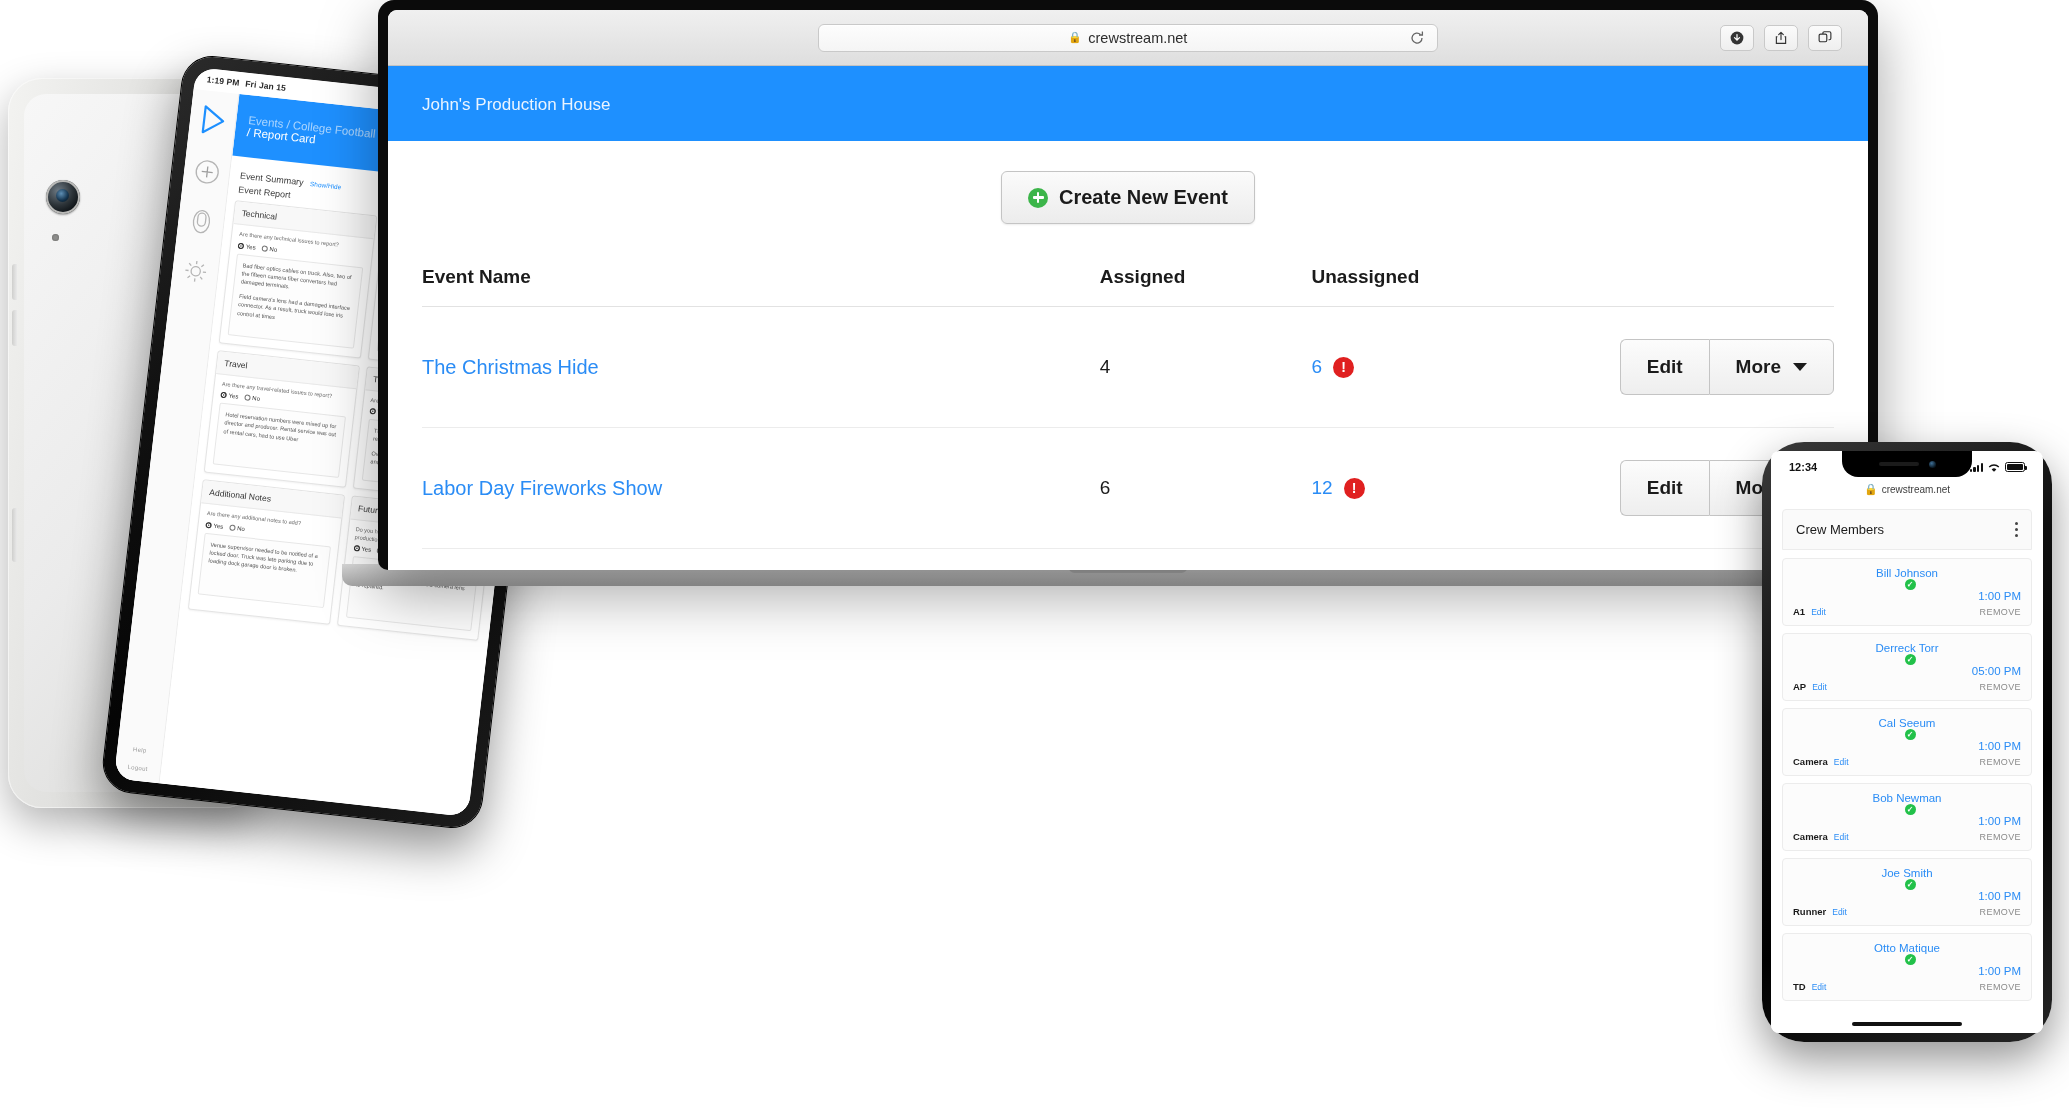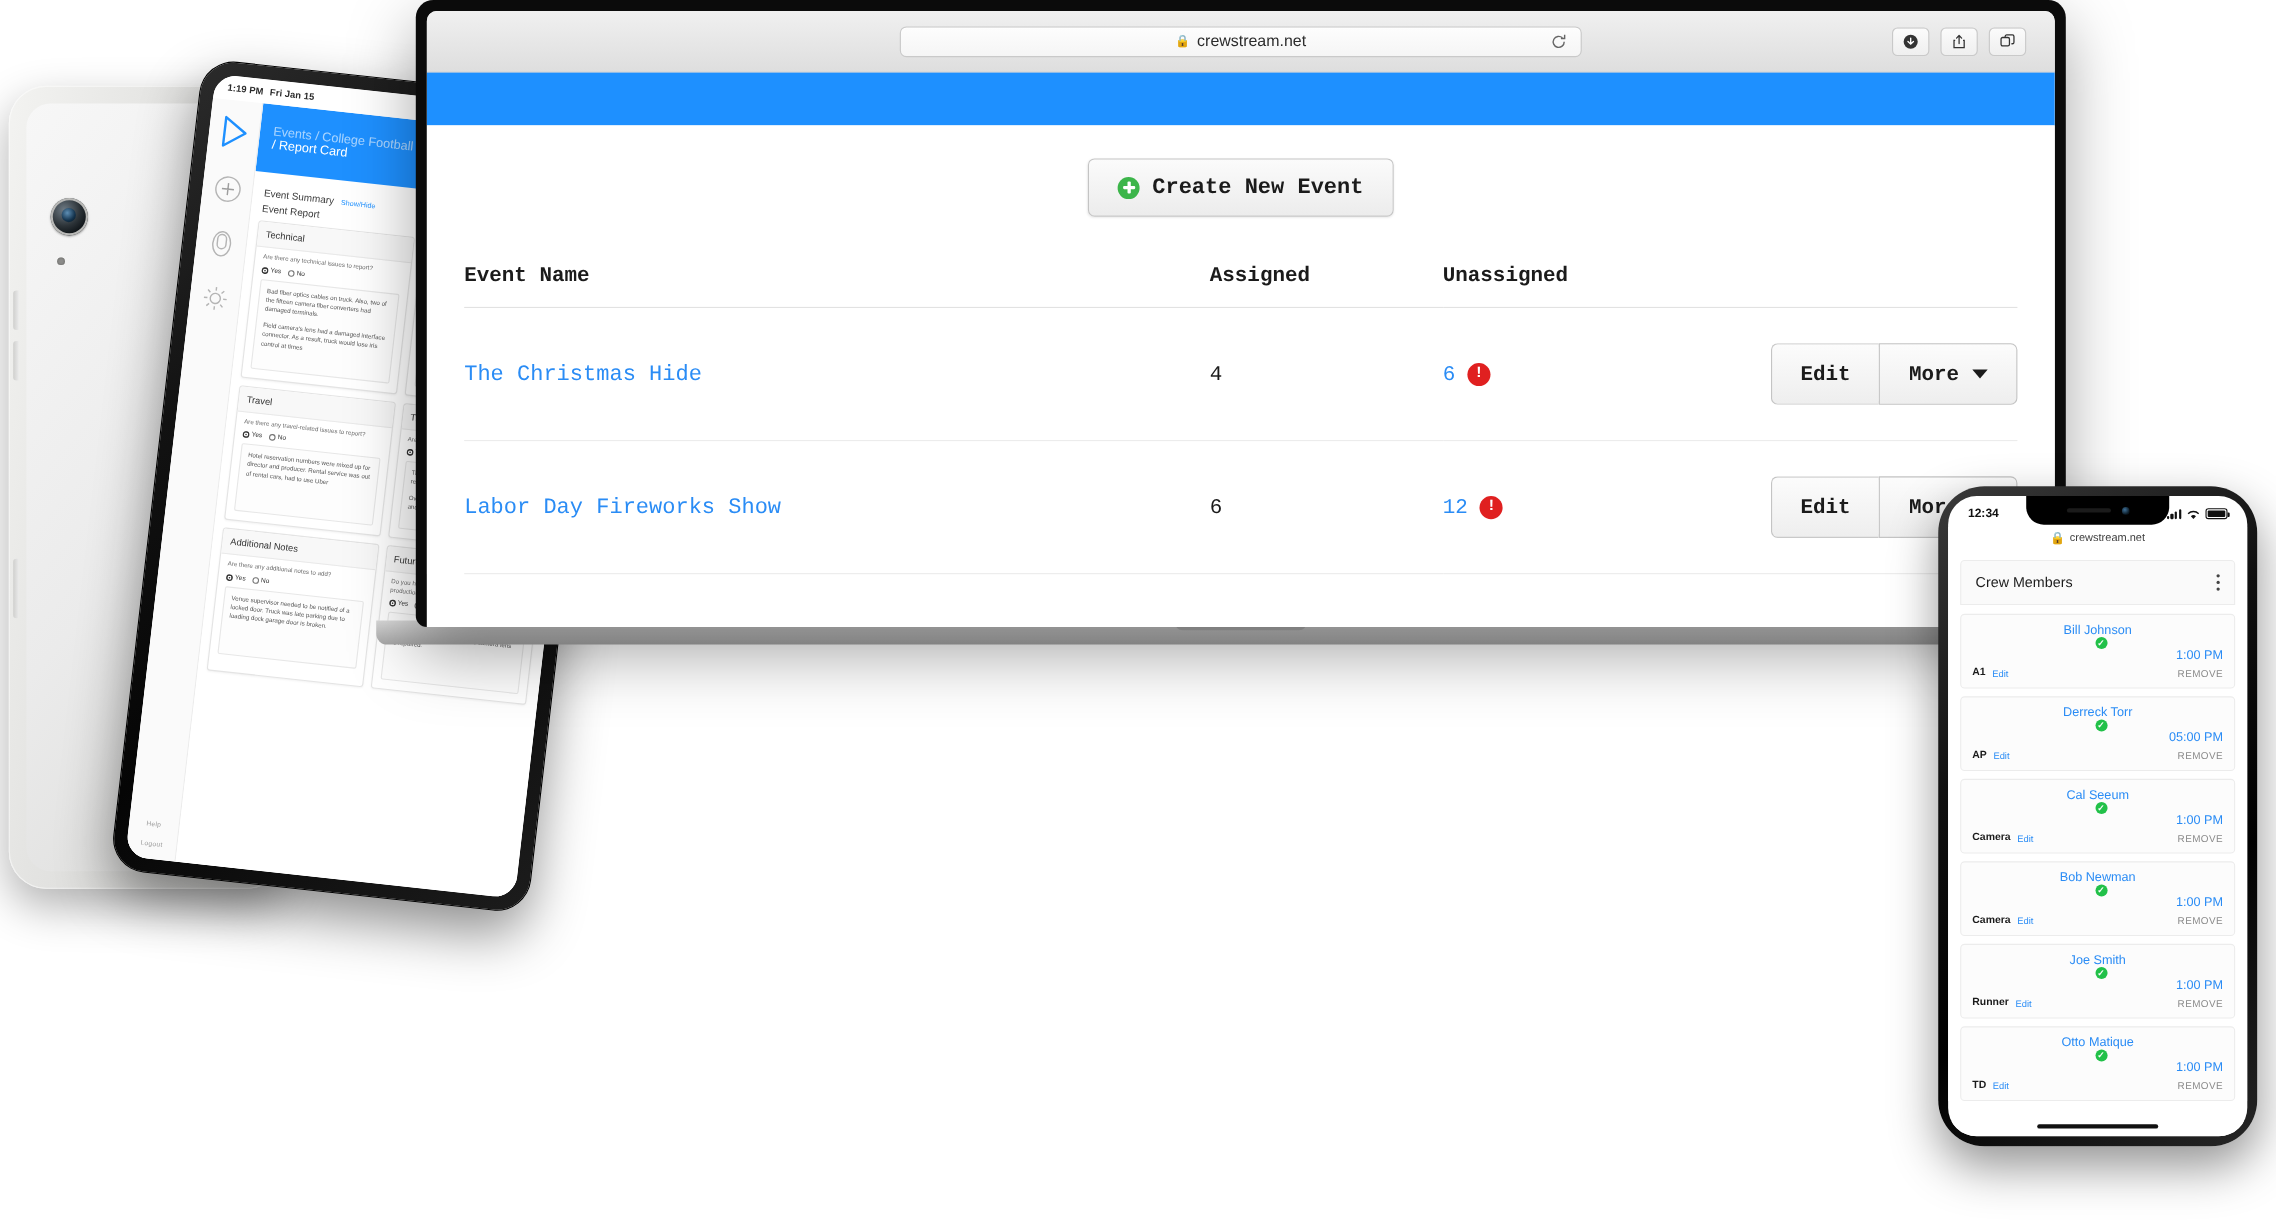--- a/index.html
+++ b/index.html
@@ -139,21 +139,21 @@
   #url-text { font-size: 14.5px; color:#2c2c2c; display:flex; align-items:center; gap:6px; }
   #reload-btn { position:absolute; right: 12px; top:50%; transform:translateY(-50%); width:16px; height:16px; }
   #tb-right { position:absolute; right: 26px; display:flex; gap:10px; }
   .tb-btn { width:34px; height:26px; background: linear-gradient(180deg,#fbfbfb,#efefef);
     border:1px solid #c9c9c9; border-radius:5px; display:flex; align-items:center; justify-content:center; }
 
   #app-header { background:#1e90ff; padding: 22px 34px 26px; }
   #app-name { font-size: 33px; color:#fff; font-weight:400; letter-spacing:.2px; }
   #app-sub { font-size: 17px; color:#eaf4ff; margin-top: 7px; font-weight:400; }
 
-  #app-body { padding: 30px 34px 0; background:#fff;font-family:Liberation Mono, monospace; }
+  #app-body { padding: 30px 34px 0; background:#fff; }
   #create-row { display:flex; justify-content:center; }
   #create-btn {
     display:flex; align-items:center; gap:11px;
     background: linear-gradient(180deg,#fbfbfb,#ececec);
     border: 1px solid #c4c4c4; border-radius: 6px;
     padding: 14px 26px; font-size: 20px; font-weight:700; color:#1b1b1b;
     box-shadow: 0 1px 2px rgba(0,0,0,.08);
   }
   .plus-circle { width:20px; height:20px; border-radius:50%; background:#3cb54a;
     display:inline-flex; align-items:center; justify-content:center; position:relative; }
@@ -190,21 +190,21 @@
 
   
   #phone-wrap { position:absolute; left: 1762px; top: 442px; width: 290px; height: 600px; }
   #phone-frame {
     position:absolute; inset:0; border-radius: 42px;
     background: linear-gradient(145deg,#3a3a3a 0%,#101010 35%,#000 65%,#262626 100%);
     box-shadow: 0 18px 44px rgba(0,0,0,.42);
   }
   #phone-screen {
     position:absolute; left:9px; top:9px; right:9px; bottom:9px;
-    background:#fff; border-radius: 26px; overflow:hidden;
+    background:#fff; border-radius: 8px; overflow:hidden;
   }
   #phone-notch {
     position:absolute; left:50%; top:0; transform:translateX(-50%);
     width: 130px; height: 26px; background:#000; border-radius: 0 0 16px 16px; z-index:4;
     display:flex; align-items:center; justify-content:center; gap:10px;
   }
   #phone-notch .spk { width:40px;height:4px;background:#1b1b1b;border-radius:3px; }
   #phone-notch .fcam { width:7px;height:7px;border-radius:50%;
     background: radial-gradient(circle at 38% 34%, #3e6f96, #0b1b27 65%, #04090d); }
   #ph-status {
@@ -497,20 +497,21 @@
           <div class="tb-btn">
             <svg viewBox="0 0 18 18" width="16" height="16">
               <rect x="2.4" y="4.6" width="8.6" height="8.6" rx="1.6" stroke="#333" stroke-width="1.3" fill="none"></rect>
               <path d="M6.6 4.6V3.6a1.6 1.6 0 0 1 1.6-1.6h5.8A1.6 1.6 0 0 1 15.6 3.6v5.8a1.6 1.6 0 0 1-1.6 1.6h-1" stroke="#333" stroke-width="1.3" fill="none"></path>
             </svg>
           </div>
         </div>
       </div>
 
       <div id="app-header">
+        <div id="app-sub">John's Production House</div>
       </div>
 
       <div id="app-body">
         <div id="create-row">
           <div id="create-btn">
             <span class="plus-circle"></span>
             <span>Create New Event</span>
           </div>
         </div>
 

